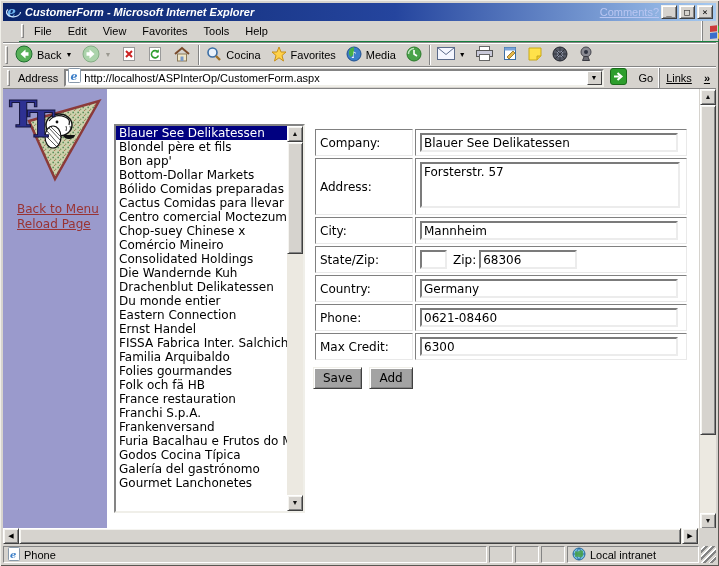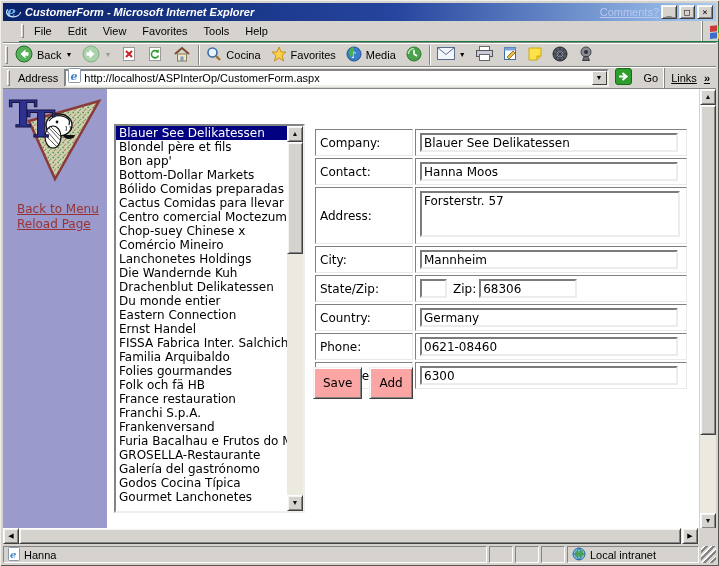--- a/index.html
+++ b/index.html
@@ -59,21 +59,21 @@
   .addr-label { font-size:11px; margin:0 6px 0 6px; }
   .url-box { flex:1; height:18px; background:#fff;
     border:2px solid; border-color:#848484 #f0efe9 #f0efe9 #848484;
     display:flex; align-items:center; padding-left:2px; }
   .url-text { font-size:11px; flex:1; white-space:nowrap; overflow:hidden; margin-left:3px;}
   .url-dd { width:15px; height:14px; background:#d6d3ce;
     border:1px solid; border-color:#fff #404040 #404040 #fff;
     font-size:7px; text-align:center; line-height:12px; cursor:pointer; }
   .go-btn { display:flex; align-items:center; gap:12px; font-size:11px; padding:0 6px; cursor:pointer; height:20px;}
   .links-area { display:flex; align-items:center; font-size:11px; padding:0 4px 0 6px;
-    border-left:1px solid #848484; box-shadow:-1px 0 0 #fff; height:20px; gap:7px; cursor:pointer;text-decoration:underline;}
+    border-left:1px solid #848484; box-shadow:-1px 0 0 #fff; height:20px; gap:12px; cursor:pointer;text-decoration:underline;}
   .chev { font-weight:bold; font-size:11px; }
   
   .content { position:absolute; left:3px; top:88px; width:713px; height:440px;
     background:#fff; border-top:1px solid #848484; }
   .sidebar { position:absolute; left:0; top:0; width:104px; height:440px; background:#9a9acc; }
   .side-link { position:absolute; left:14px; font-family:"DejaVu Sans", sans-serif;
     font-size:12px; color:#993333; text-decoration:underline; cursor:pointer; white-space:nowrap;}
   
   .listbox { position:absolute; left:111px; top:35px; width:191px; height:389px; background:#fff;
     border:2px solid; border-color:#848484 #f0efe9 #f0efe9 #848484; }
@@ -96,22 +96,22 @@
   td.lbl { width:98px;margin-left:8px; }
   td.fld { width:272px; }
   .tin { font-family:"DejaVu Sans", sans-serif; font-size:12px; height:19px; padding:1px 2px;
     border:2px solid; border-color:#7b7b7b #ececec #ececec #7b7b7b; background:#fff; }
   .tin.wide { width:258px; }
   .tin.state { width:27px; }
   .tin.zip { width:98px; }
   textarea.tin { width:260px; height:46px; resize:none; overflow:hidden; }
   .zip-lab { margin:0 3px 0 6px; }
   .btn-row { position:absolute; left:310px; top:278px; display:flex; gap:7px; }
-  .push-btn { font-family:"DejaVu Sans", sans-serif; font-size:12px; height:32px; padding:1px 9px 2px 9px;
-    background:#fca5a5; color:#000; cursor:pointer;
+  .push-btn { font-family:"DejaVu Sans", sans-serif; font-size:12px; height:22px; padding:1px 9px 2px 9px;
+    background:#a3a3a3; color:#000; cursor:pointer;
     border:1px solid; border-color:#f0efe9 #404040 #404040 #f0efe9;
     box-shadow: inset 1px 1px 0 #fff, inset -1px -1px 0 #848484; }
   
   .page-vscroll { position:absolute; right:0; top:0; width:17px; height:440px; background:#ece9e1;
     border-left:1px solid #d6d3ce;}
   .page-vscroll .sb-btn, .page-vscroll .sb-thumb { width:16px; left:0; }
   
   .hscroll { position:absolute; left:3px; top:528px; width:713px; height:16px; background:#ece9e1; }
   .hs-btn { position:absolute; top:0; width:16px; height:16px; background:#d6d3ce;
     border:1px solid; border-color:#fff #404040 #404040 #fff;
@@ -396,58 +396,53 @@
       <div class="lb-items">
           <div class="lb-item selected">Blauer See Delikatessen</div>
           <div class="lb-item">Blondel père et fils</div>
           <div class="lb-item">Bon app'</div>
           <div class="lb-item">Bottom-Dollar Markets</div>
           <div class="lb-item">Bólido Comidas preparadas</div>
           <div class="lb-item">Cactus Comidas para llevar</div>
           <div class="lb-item">Centro comercial Moctezuma</div>
           <div class="lb-item">Chop-suey Chinese x</div>
           <div class="lb-item">Comércio Mineiro</div>
-          <div class="lb-item">Lanchonetes Holdings</div>
+          <div class="lb-item">Consolidated Holdings</div>
           <div class="lb-item">Die Wandernde Kuh</div>
           <div class="lb-item">Drachenblut Delikatessen</div>
           <div class="lb-item">Du monde entier</div>
           <div class="lb-item">Eastern Connection</div>
           <div class="lb-item">Ernst Handel</div>
           <div class="lb-item">FISSA Fabrica Inter. Salchich</div>
           <div class="lb-item">Familia Arquibaldo</div>
           <div class="lb-item">Folies gourmandes</div>
           <div class="lb-item">Folk och fä HB</div>
           <div class="lb-item">France restauration</div>
           <div class="lb-item">Franchi S.p.A.</div>
           <div class="lb-item">Frankenversand</div>
           <div class="lb-item">Furia Bacalhau e Frutos do M</div>
-          <div class="lb-item">GROSELLA-Restaurante</div>
+          <div class="lb-item">Godos Cocina Típica</div>
           <div class="lb-item">Galería del gastrónomo</div>
-          <div class="lb-item">Godos Cocina Típica</div>
           <div class="lb-item">Gourmet Lanchonetes</div>
         </div>
       <div class="lb-scroll">
         <div class="sb-btn" style="top:0">▲</div>
         <div class="sb-thumb" style="top:16px;height:112px"></div>
         <div class="sb-btn" style="bottom:0">▼</div>
       </div>
     </div>
 
     <div class="form-area">
       <table class="cust">
         <tbody>
             <tr>
           <td class="lbl">Company:</td>
           <td class="fld"><input class="tin wide" value="Blauer See Delikatessen" style=""></td>
         </tr>
         <tr>
-          <td class="lbl">Contact:</td>
-          <td class="fld"><input class="tin wide" value="Hanna Moos" style=""></td>
-        </tr>
-        <tr>
           <td class="lbl">Address:</td>
           <td class="fld"><textarea class="tin" style="">Forsterstr. 57</textarea></td>
         </tr>
         <tr>
           <td class="lbl">City:</td>
           <td class="fld"><input class="tin wide" value="Mannheim" style=""></td>
         </tr>
         <tr>
           <td class="lbl">State/Zip:</td>
           <td class="fld">
@@ -489,21 +484,21 @@
   </div>
 
   <div class="statusbar">
     <div class="pane pane-main">
       <span>
         <svg width="12" height="14" viewBox="0 0 12 14">
           <rect x="0.5" y="0.5" width="11" height="13" rx="1" fill="#fff" stroke="#8899aa"></rect>
           <text x="2" y="11" font-size="10" font-weight="bold" font-style="italic" fill="#3b7ec8" font-family="DejaVu Serif">e</text>
         </svg>
       </span>
-      <span>Hanna</span>
+      <span>Phone</span>
     </div>
     <div class="pane pane-sm"></div>
     <div class="pane pane-sm"></div>
     <div class="pane pane-sm"></div>
     <div class="pane pane-zone">
       <span>
         <svg width="14" height="14" viewBox="0 0 14 14">
           <circle cx="7" cy="7" r="6" fill="#7ac2e8" stroke="#2a6a9a"></circle>
           <path d="M1 7 H13 M7 1 A8.5 8.5 0 0 1 7 13 M7 1 A8.5 8.5 0 0 0 7 13" stroke="#2a6a9a" fill="none"></path>
           <path d="M3 4 q2 1.5 4 0 q2 -1.5 4 0 L11 9 q-2 2 -4 1 q-2 -1 -4 0 Z" fill="#4aa34a" opacity="0.85"></path>

